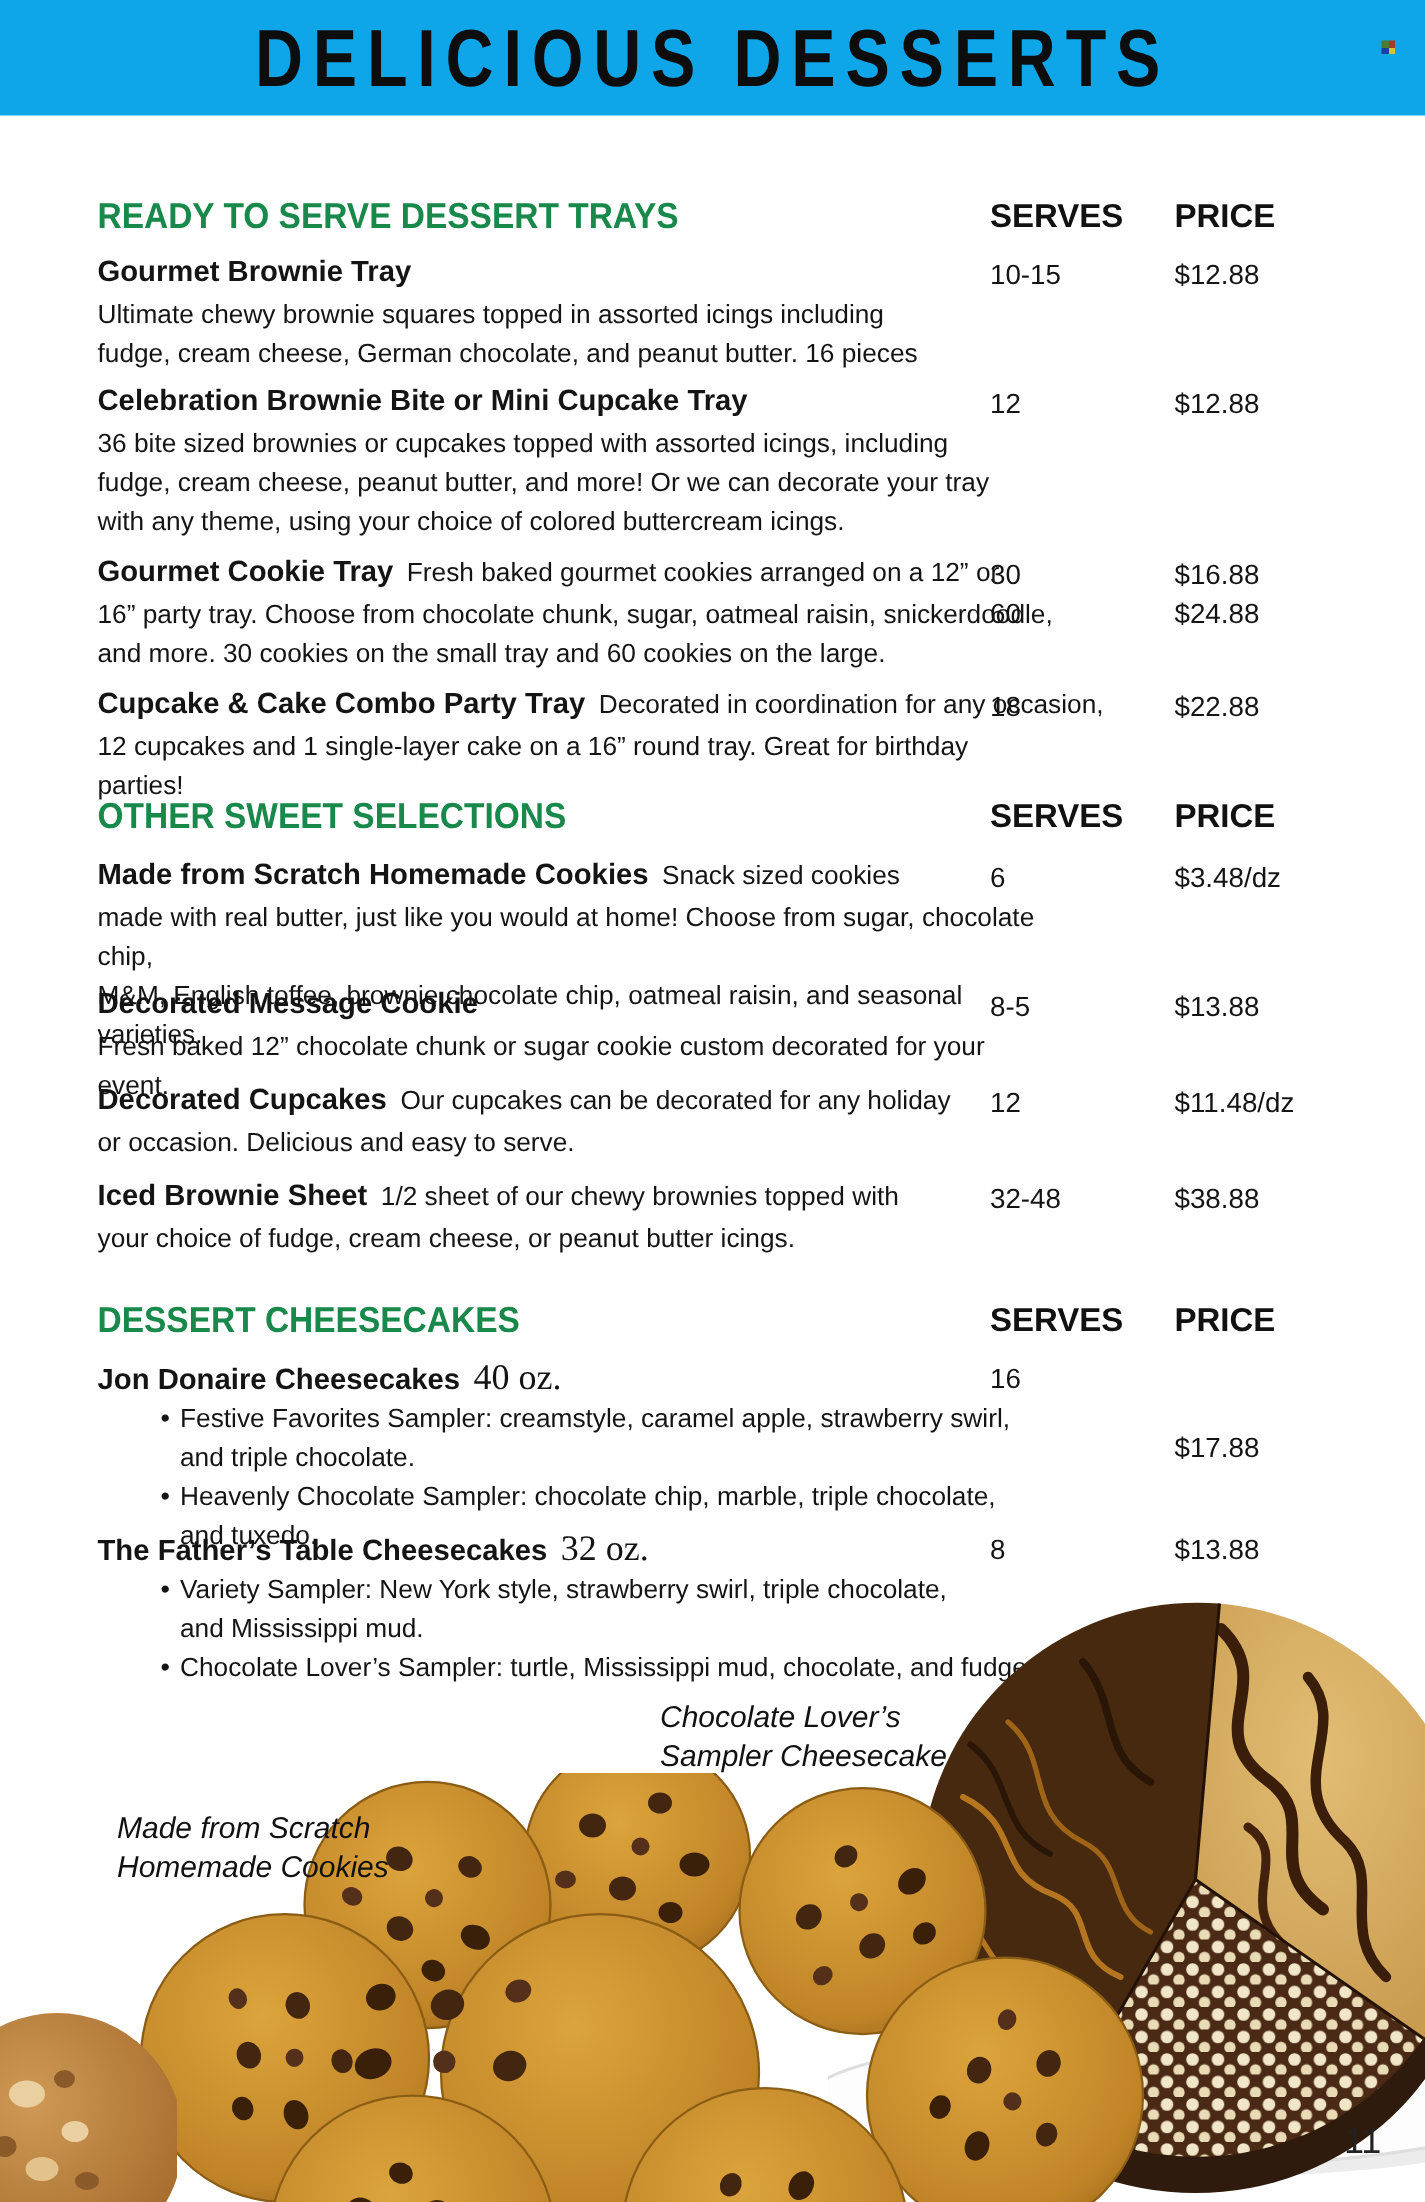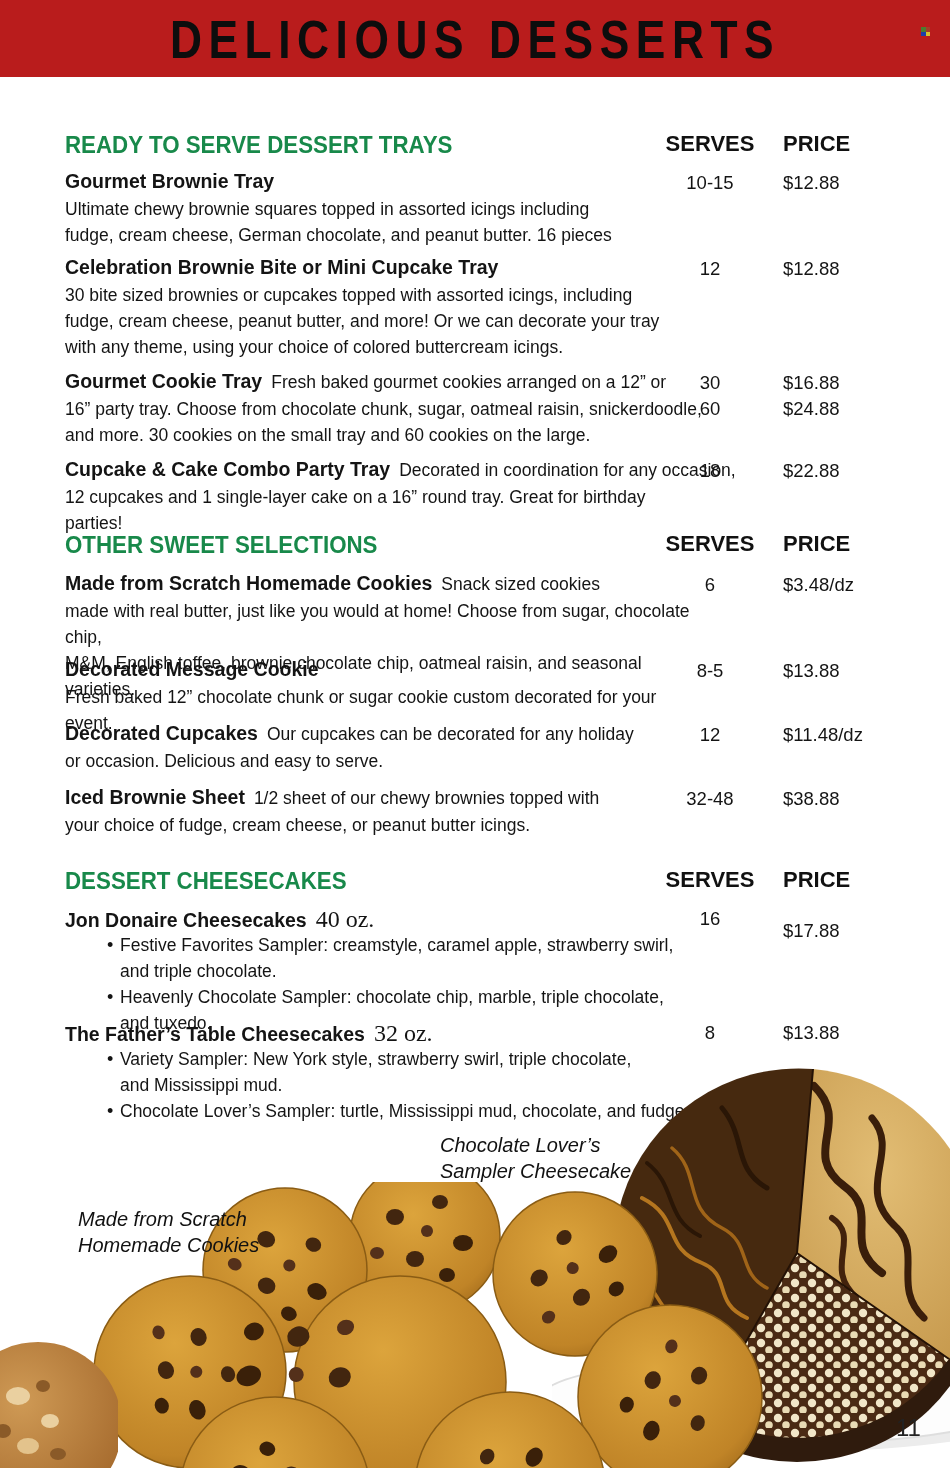--- a/index.html
+++ b/index.html
@@ -1,32 +1,32 @@
 <!DOCTYPE html>
 <html><head>
 <meta charset="utf-8">
 <style>
   html,body{margin:0;padding:0;background:#fff;}
   .page{position:relative;width:950px;height:1468px;background:#ffffff;overflow:hidden;
         font-family:"Liberation Sans", sans-serif;color:#141414;}
 
   
-  .band{position:absolute;top:0;left:0;width:950px;height:77px;background:#b91c1c;}
+  .band{position:absolute;top:0;left:0;width:950px;height:77px;background:#0ea5e9;}
   .title-wrap{position:absolute;top:8px;left:0;width:950px;text-align:center;}
   .title{display:inline-block;font-size:54px;font-weight:bold;letter-spacing:8px;color:#0d0d0d;
          transform:scaleX(.82);transform-origin:center;white-space:nowrap;}
   .regmark{position:absolute;top:27px;left:921px;width:9px;height:9px;display:grid;
            grid-template-columns:4.5px 4.5px;grid-template-rows:4.5px 4.5px;}
   .rm1{background:#4a7d2f}.rm2{background:#a63a28}.rm3{background:#1c3ea8}.rm4{background:#d8c02e}
 
   
   .abs{position:absolute;}
   .sec-h{left:65px;font-size:24px;font-weight:bold;color:#18894a;transform:scaleX(.93);transform-origin:left;white-space:nowrap;}
   .col-h{font-size:22px;font-weight:bold;color:#111;text-align:center;}
-  .serves-col{left:660px;width:100px;text-align:center;}
+  .serves-col{left:660px;width:100px;text-align:left;}
   .price-col{left:783px;width:104px;text-align:left;}
   .name{left:65px;font-size:19.5px;font-weight:bold;white-space:nowrap;}
   .name .inline-desc{font-weight:normal;font-size:17.5px;margin-left:9px;}
   .name .suffix{font-weight:normal;font-size:24px;margin-left:9px;font-family:Liberation Serif, serif;}
   .desc{left:65px;width:640px;font-size:17.5px;line-height:26px;white-space:pre-line;}
   .val{font-size:18.5px;line-height:26px;}
   .bullet{left:105px;width:580px;font-size:17.5px;line-height:26px;white-space:pre-line;padding-left:15px;box-sizing:border-box;}
   .bullet::before{content:"\2022";position:absolute;left:2px;top:0;font-size:18px;}
 
   .caption{font-style:italic;font-size:20px;line-height:26px;white-space:pre-line;color:#111;}
@@ -55,21 +55,21 @@
   <div class="abs col-h serves-col" style="top:131px">SERVES</div>
   <div class="abs col-h price-col" style="top:131px">PRICE</div>
 
   <div class="abs name" style="top:170px">Gourmet Brownie Tray</div>
   <div class="abs desc" style="top:196px">Ultimate chewy brownie squares topped in assorted icings including
 fudge, cream cheese, German chocolate, and peanut butter. 16 pieces</div>
   <div class="abs val serves-col" style="top:170px">10-15</div>
   <div class="abs val price-col" style="top:170px">$12.88</div>
 
   <div class="abs name" style="top:256px">Celebration Brownie Bite or Mini Cupcake Tray</div>
-  <div class="abs desc" style="top:282px">30 bite sized brownies or cupcakes topped with assorted icings, including
+  <div class="abs desc" style="top:282px">36 bite sized brownies or cupcakes topped with assorted icings, including
 fudge, cream cheese, peanut butter, and more! Or we can decorate your tray
 with any theme, using your choice of colored buttercream icings.</div>
   <div class="abs val serves-col" style="top:256px">12</div>
   <div class="abs val price-col" style="top:256px">$12.88</div>
 
   <div class="abs name" style="top:370px">
     <span>Gourmet Cookie Tray</span><span class="inline-desc">Fresh baked gourmet cookies arranged on a 12” or</span>
   </div>
   <div class="abs desc" style="top:396px">16” party tray. Choose from chocolate chunk, sugar, oatmeal raisin, snickerdoodle,
 and more. 30 cookies on the small tray and 60 cookies on the large.</div>
@@ -120,21 +120,21 @@
   <div class="abs col-h serves-col" style="top:867px">SERVES</div>
   <div class="abs col-h price-col" style="top:867px">PRICE</div>
 
   <div class="abs name" style="top:906px">
     <span>Jon Donaire Cheesecakes</span><span class="suffix">40 oz.</span>
   </div>
   <div class="abs bullet" style="top:932px">Festive Favorites Sampler:  creamstyle, caramel apple, strawberry swirl,
 and triple chocolate.</div>
   <div class="abs bullet" style="top:984px">Heavenly Chocolate Sampler:  chocolate chip, marble, triple chocolate, and tuxedo.</div>
   <div class="abs val serves-col" style="top:906px">16</div>
-  <div class="abs val price-col" style="top:918px">$17.88</div>
+  <div class="abs val price-col" style="top:952px">$17.88</div>
 
   <div class="abs name" style="top:1020px">
     <span>The Father’s Table Cheesecakes</span><span class="suffix">32 oz.</span>
   </div>
   <div class="abs bullet" style="top:1046px">Variety Sampler:  New York style, strawberry swirl, triple chocolate,
 and Mississippi mud.</div>
   <div class="abs bullet" style="top:1098px">Chocolate Lover’s Sampler:  turtle, Mississippi mud, chocolate, and fudge</div>
   <div class="abs val serves-col" style="top:1020px">8</div>
   <div class="abs val price-col" style="top:1020px">$13.88</div>
 

